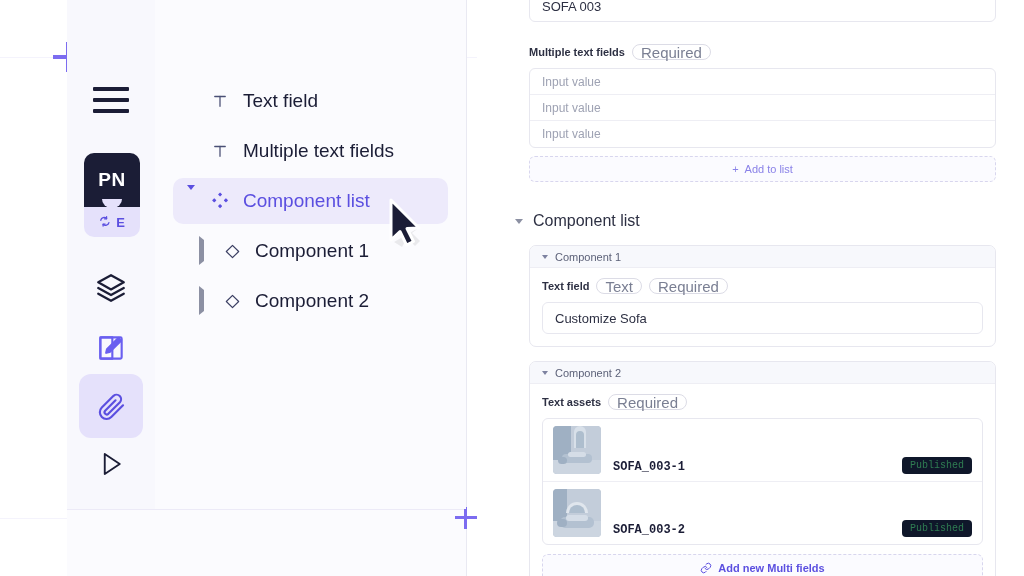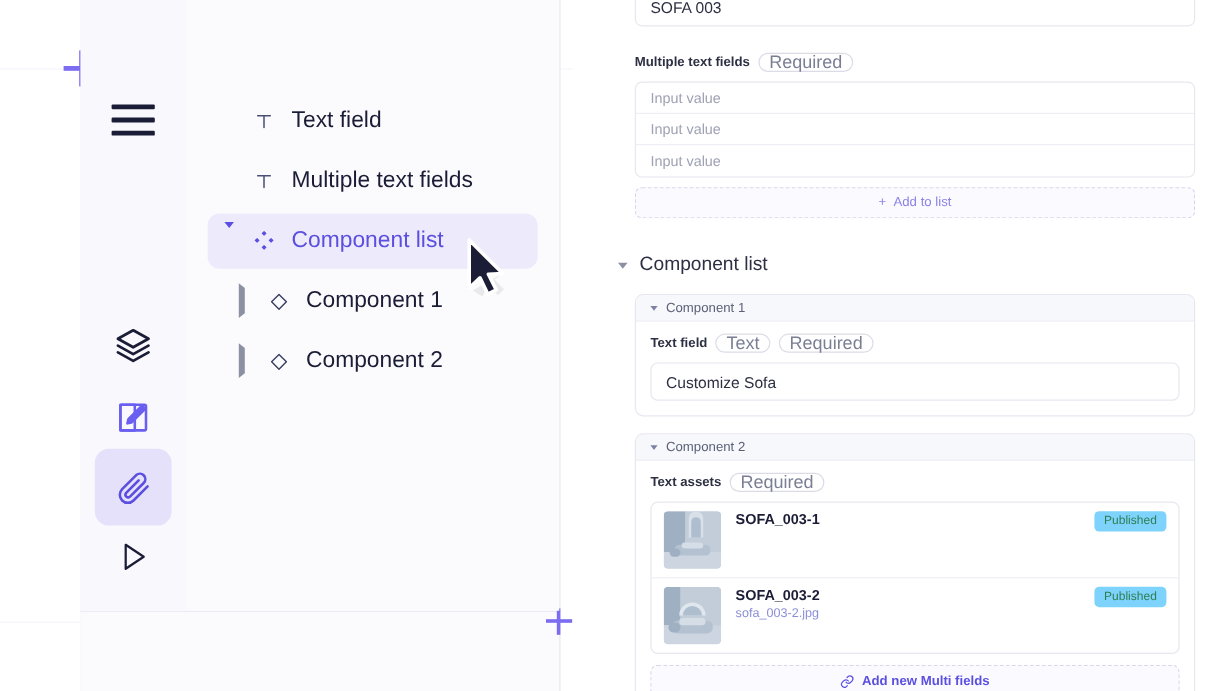--- a/index.html
+++ b/index.html
@@ -114,28 +114,28 @@
   .caret-sm-down { width:0;height:0;border-left:3.5px solid transparent;border-right:3.5px solid transparent;border-top:4.5px solid #7d82a0; }
 
   .comp-card { border:1px solid #e7e7ef; border-radius:7px; overflow:hidden; background:#fff; }
   .comp-head {
     background:#f7f8fc; height:22px; display:flex; align-items:center; gap:7px;
     padding:0 12px; font-size:11px; color:#5c6178; border-bottom:1px solid #eeeef4;
   }
   .comp-body { padding:10px 12px 12px 12px; }
 
   .asset-list { border:1px solid #e7e7ef; border-radius:6px; overflow:hidden; }
-  .asset-row { display:flex; align-items:flex-start; gap:12px; padding:7px 10px; border-bottom:1px solid #eeeef4; }
+  .asset-row { display:flex; align-items:flex-end; gap:12px; padding:7px 10px; border-bottom:1px solid #eeeef4;font-family:Liberation Mono, monospace; }
   .asset-row:last-child { border-bottom:none; }
   .thumb { width:48px; height:48px; border-radius:4px; flex:0 0 48px; overflow:hidden; }
   .asset-meta { flex:1; min-width:0; }
   .asset-title { font-size:12px; font-weight:bold; color:#1b1d36; }
   .asset-file { font-size:10.5px; color:#8b8fd6; margin-top:2px; }
   .badge-pub {
-    background:#7dd3fc; color:#2f7d52; font-size:10px;
+    background:#0f172a; color:#2f7d52; font-size:10px;
     padding:3px 8px; border-radius:4px; white-space:nowrap;
   }
 </style>
 </head>
 <body>
 
 <div class="stage">
 
   <div class="guide-v" style="left:67px;"></div>
   <div class="guide-v" style="left:466px;"></div>
@@ -182,20 +182,32 @@
       </svg>
     </div>
 
     <div class="rail-btn" style="top:432px;">
       <svg width="30" height="30" viewBox="0 0 24 24" fill="none" stroke="#1b1d36" stroke-width="1.5" stroke-linejoin="round">
         <polygon points="7 4 19 12 7 20 7 4"></polygon>
       </svg>
     </div>
   </div>
 
+  <div class="logo">
+    <div class="logo-top">PN</div>
+    <div class="logo-bot">
+      <svg width="14" height="14" viewBox="0 0 24 24" fill="none" stroke="#5b4fe0" stroke-width="2.2" stroke-linecap="round" stroke-linejoin="round">
+        <path d="M3 9a6 6 0 0 1 10-3"></path>
+          <polyline points="13 3 13 6.5 9.5 6.5"></polyline>
+        <path d="M17 13a6 6 0 0 1-10 3"></path>
+          <polyline points="7 19 7 15.5 10.5 15.5"></polyline>
+      </svg>
+      <span>E</span>
+    </div>
+  </div>
 
   <div class="tree">
 
     <div class="tree-row">
       <span class="tw-caret"></span>
       <span class="tree-icon">
         <svg width="18" height="18" viewBox="0 0 24 24" fill="none" stroke="#4a4f75" stroke-width="1.7" stroke-linecap="round">
           <path d="M5 6h14"></path>
             <path d="M12 6v13"></path>
         </svg>
@@ -343,21 +355,20 @@
                 <path d="M13 24 a11 11 0 0 1 22 0 z" fill="#e0e6ed"></path>
                 <path d="M16 24 a8 8 0 0 1 16 0 z" fill="#aebece"></path>
                 <rect x="0" y="32" width="48" height="16" fill="#ccd5e0"></rect>
                 <rect x="7" y="28" width="34" height="11" rx="5" fill="#b3c1d1"></rect>
                 <rect x="13" y="26" width="22" height="6" rx="3" fill="#d5dde7"></rect>
                 <rect x="4" y="30" width="10" height="8" rx="4" fill="#9fb0c3"></rect>
               </svg>
             </div>
             <div class="asset-meta">
               <div class="asset-title">SOFA_003-2</div>
-              <div class="asset-file">sofa_003-2.jpg</div>
             </div>
             <div class="badge-pub">Published</div>
           </div>
         </div>
 
         <div class="dashed-btn strong" style="margin-top:9px;">
           <svg width="12" height="12" viewBox="0 0 24 24" fill="none" stroke="#5b4fe0" stroke-width="2" stroke-linecap="round">
             <path d="M10 13a5 5 0 0 0 7.5.5l3-3a5 5 0 0 0-7-7l-1.7 1.7"></path>
             <path d="M14 11a5 5 0 0 0-7.5-.5l-3 3a5 5 0 0 0 7 7l1.7-1.7"></path>
           </svg>

